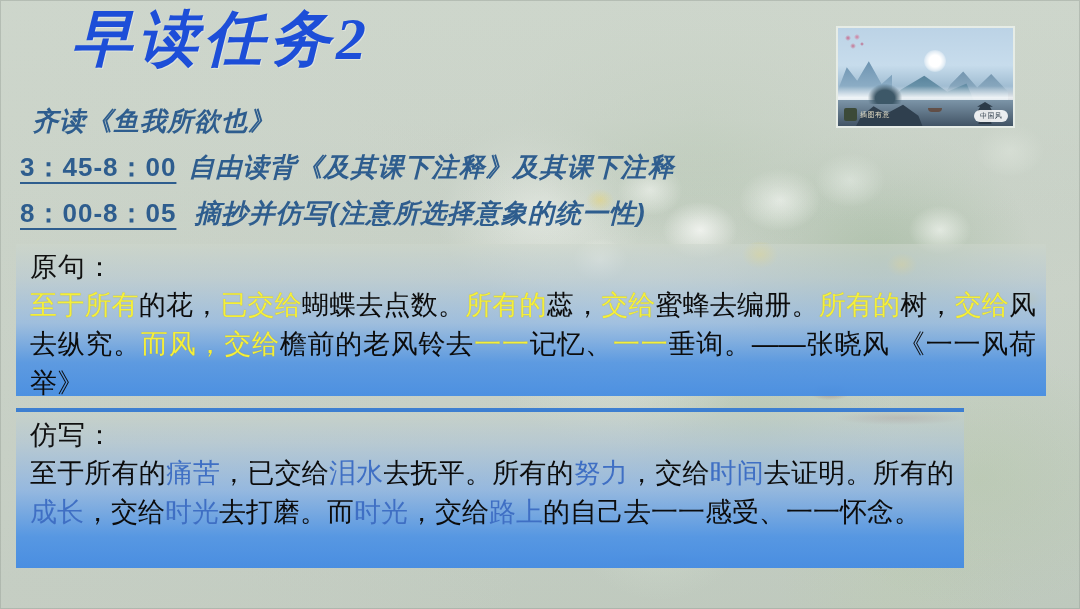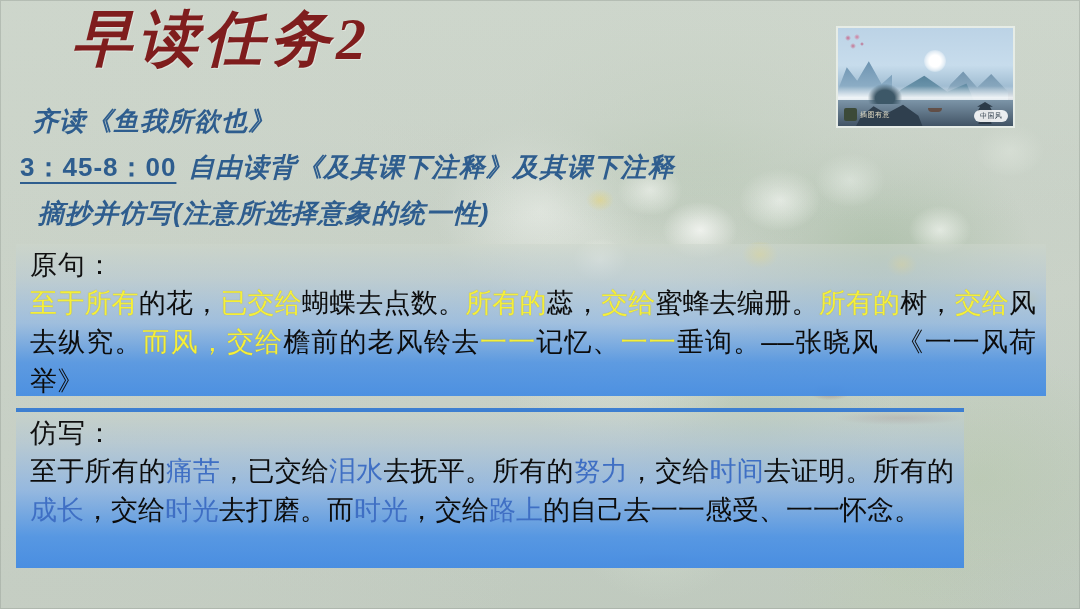--- a/index.html
+++ b/index.html
@@ -63,21 +63,21 @@
   }
   .bg-vignette{
     box-shadow:inset 0 0 0 1px rgba(150,160,150,.45);
     background:linear-gradient(to bottom,rgba(255,255,255,.05),rgba(0,0,0,.03));
   }
 
   
   .title{
     position:absolute;left:72px;top:8px;
     font-size:60px;line-height:1.05;
-    color:#7f1d1d;
+    color:#1d4ed8;
     font-family:"Liberation Serif","DejaVu Serif",serif;
     font-weight:700;font-style:italic;
     letter-spacing:6px;
     text-shadow:1px 1px 0 rgba(255,255,255,.35);
     white-space:nowrap;
   }
 
   
   .thumb{
     position:absolute;left:836px;top:26px;width:179px;height:102px;
@@ -172,21 +172,21 @@
   .block{
     position:absolute;left:16px;
     background:linear-gradient(to bottom,
         rgba(205,214,204,.55) 0%,
         rgba(186,203,212,.68) 22%,
         rgba(150,186,226,.82) 52%,
         rgba(85,150,226,.93) 78%,
         rgba(72,142,226,.96) 100%);
     box-sizing:border-box;
     padding:4px 10px 2px 14px;
-    font-family:Liberation Mono, monospace;
+    font-family:Liberation Sans, sans-serif;
     color:#111111;
   }
   #block-origin{top:244px;width:1030px;height:152px;}
   #block-imitate{top:408px;width:948px;height:160px;
     background:linear-gradient(to bottom,
         rgba(198,210,204,.5) 0%,
         rgba(176,198,216,.66) 20%,
         rgba(140,180,228,.84) 50%,
         rgba(80,148,228,.94) 80%,
         rgba(70,140,226,.97) 100%);
@@ -241,20 +241,21 @@
 
   <div class="schedule">
     <div class="sched-row r1">
       <span class="sched-task">齐读《鱼我所欲也》</span>
     </div>
     <div class="sched-row r2">
       <span class="sched-time">3：45-8：00</span>
       <span class="sched-task">自由读背《及其课下注释》及其课下注释</span>
     </div>
     <div class="sched-row r3">
+      <span class="sched-time">8：00-8：05</span>
       <span class="sched-task">摘抄并仿写(注意所选择意象的统一性)</span>
     </div>
   </div>
 
   <div class="block" id="block-origin">
     <div class="blk-label">原句：</div>
     <div class="blk-body" id="origin-body"><span class="seg hl-y">至于所有</span><span class="seg">的花，</span><span class="seg hl-y">已交给</span><span class="seg">蝴蝶去点数。</span><span class="seg hl-y">所有的</span><span class="seg">蕊，</span><span class="seg hl-y">交给</span><span class="seg">蜜蜂去编册。</span><span class="seg hl-y">所有的</span><span class="seg">树，</span><span class="seg hl-y">交给</span><span class="seg">风去纵究。</span><span class="seg hl-y">而风，</span><span class="seg hl-y">交给</span><span class="seg">檐前的老风铃去</span><span class="seg hl-y">一一</span><span class="seg">记忆、</span><span class="seg hl-y">一一</span><span class="seg">垂询。——张晓风 《一一风荷举》</span></div>
   </div>
 
   <div class="block" id="block-imitate">

